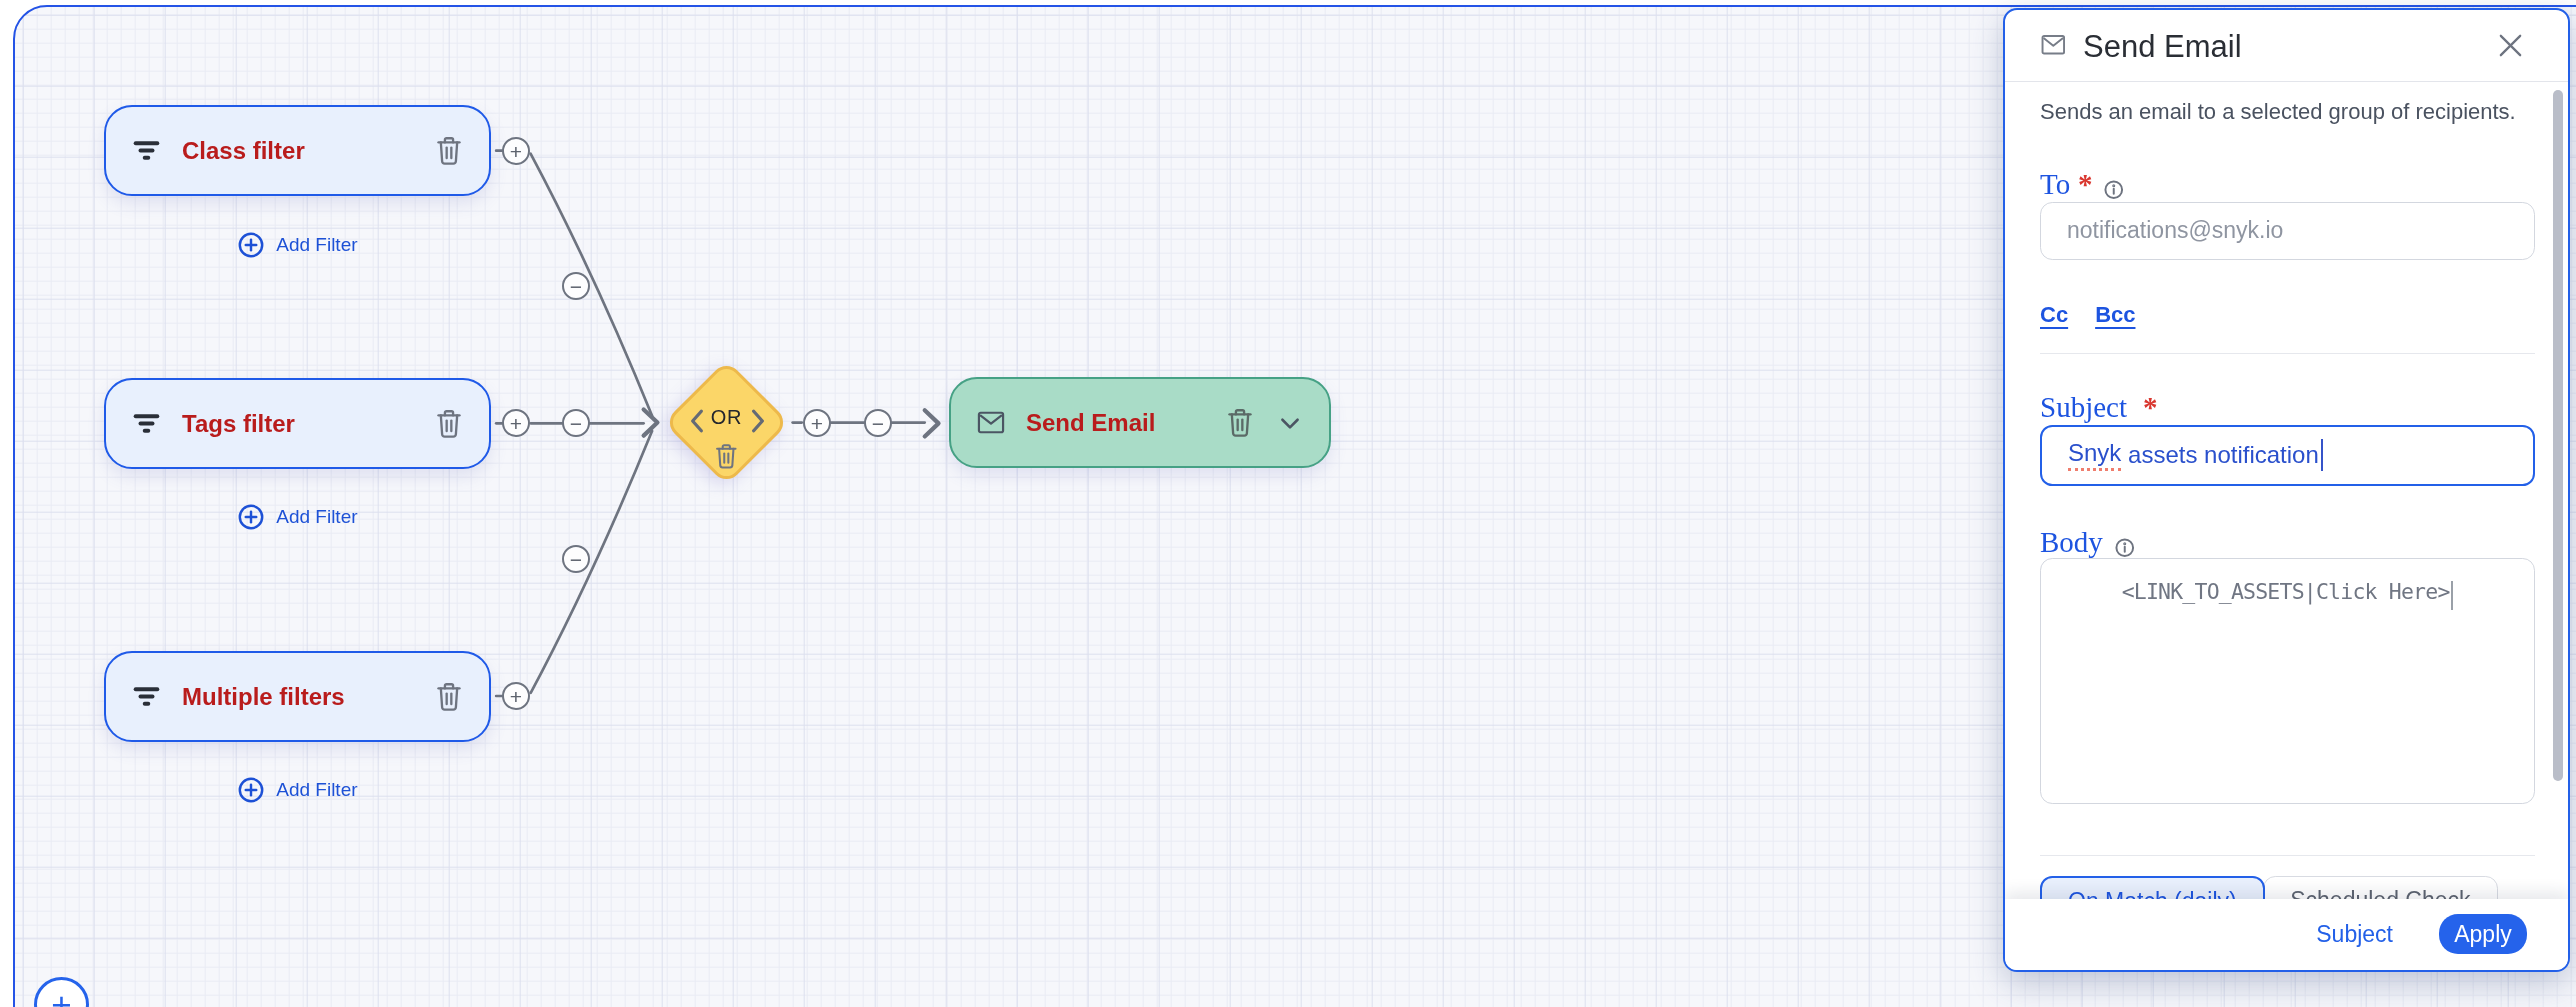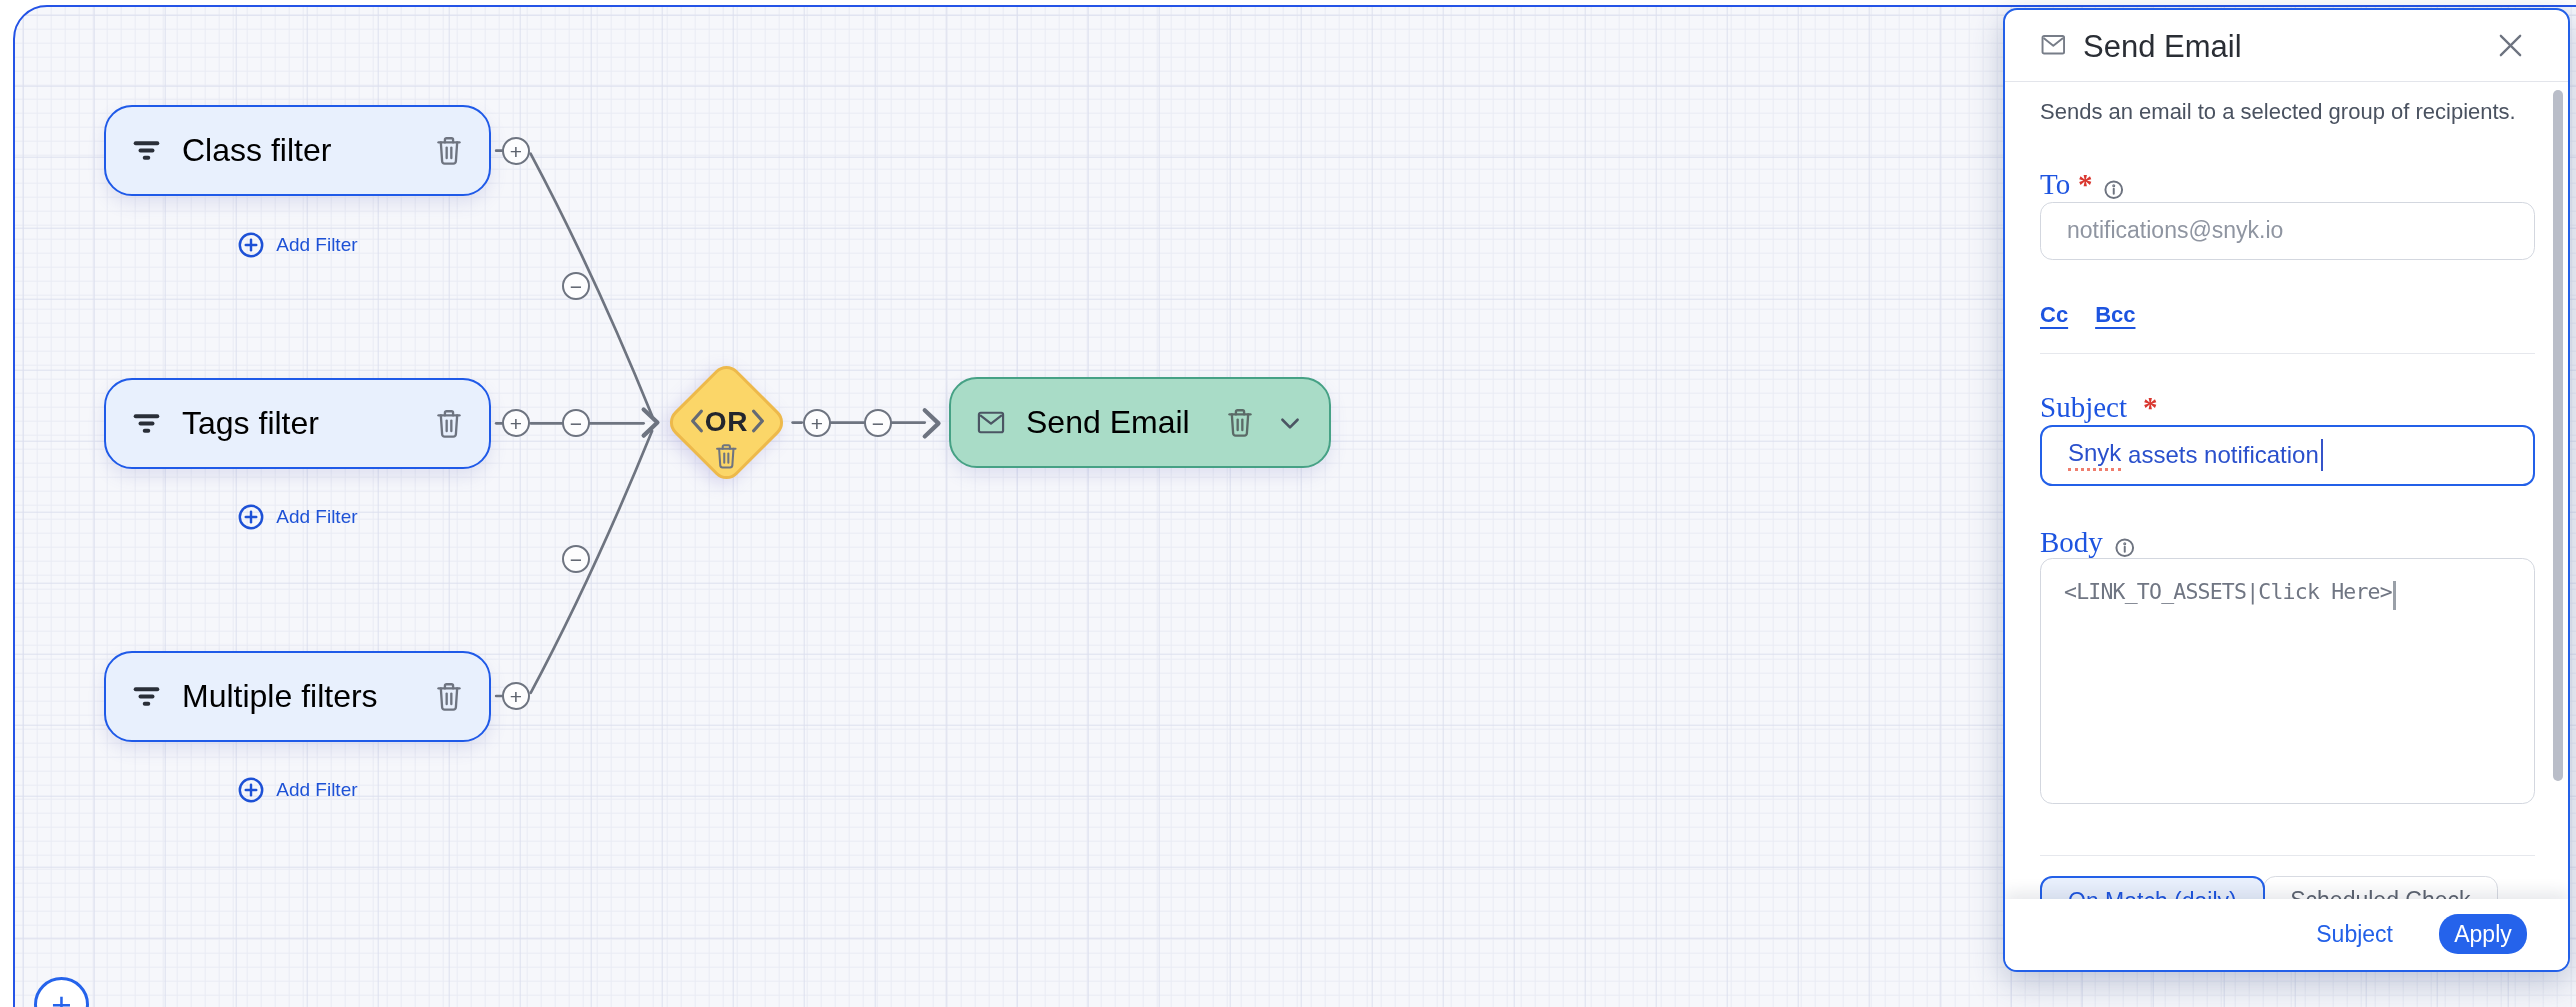--- a/index.html
+++ b/index.html
@@ -24,21 +24,21 @@
     z-index:1; pointer-events:none; }
 
   
   .node {
     position:absolute; height:91px; display:flex; align-items:center;
     border-radius:28px; padding:0 26px; z-index:2;
     box-shadow:0 7.7px 17px rgba(85,90,180,0.14);
   }
   .node-filter { left:104px; width:387px; background:#e8f0fd; border:2.3px solid #1f5ae8; }
   .node-action { left:949px; top:377px; width:382px; background:#a9dcc7; border:2.3px solid #46a185; }
-  .node-label { font-size:32px; font-weight:400; color:#000000; margin-left:21px; flex:1; }
+  .node-label { font-size:24px; font-weight:700; color:#b91c1c; margin-left:21px; flex:1; }
   .node .icon-left  { width:29px; height:29px; color:#2a2f38; }
   .node .icon-trash { width:28px; height:31px; color:#6e7480; cursor:pointer; }
   .node .icon-chev  { width:26px; height:26px; color:#4b5563; margin-left:23px; cursor:pointer; }
 
   .add-filter {
     position:absolute; left:104px; width:387px; height:37px; z-index:2;
     display:flex; align-items:center; justify-content:center; gap:10.8px;
     color:#1d51d6; font-size:19px; font-weight:500; cursor:pointer;
   }
   .add-filter svg { width:28px; height:28px; }
@@ -53,21 +53,21 @@
 
   
   .diamond {
     position:absolute; left:682px; top:378px; width:89px; height:89px;
     background:#fbd668; border:3.1px solid #edb94b; border-radius:15.4px;
     transform:rotate(45deg); z-index:2; box-shadow:0 6.1px 17px rgba(120,110,200,0.25);
   }
   .diamond-content { position:absolute; left:664px; top:359px; width:126px; height:126px;
     z-index:3; }
   .or-text { position:absolute; left:32px; top:47px; width:61px; text-align:center;
-    font-size:28px; font-weight:700; color:#23262d; letter-spacing:0.8px; }
+    font-size:20px; font-weight:400; color:#23262d; letter-spacing:0.8px; }
   .gate-chevron { position:absolute; width:20px; height:26px; color:#646a75; top:49px; cursor:pointer; }
   .gate-trash { position:absolute; left:50px; top:83px; width:24.6px; height:28px; color:#6e7480; cursor:pointer; }
 
   
   .canvas-add {
     position:absolute; left:34px; top:977px; width:55px; height:55px; z-index:2;
     border:3.1px solid #2563eb; border-radius:50%; background:#ffffff;
     display:flex; align-items:center; justify-content:center;
     color:#2563eb; font-size:35px; font-weight:400; cursor:pointer;
   }
@@ -103,21 +103,21 @@
   .divider { position:absolute; left:35px; width:495px; height:1.5px; background:#e6e8ed; }
 
   .subject-input { position:absolute; left:35px; top:415px; width:495px; height:61px;
     border:2.3px solid #2360e8; border-radius:12.3px; background:#fff;
     display:flex; align-items:center; padding-left:26px;
     font-size:24px; color:#2a50cc; }
   .spell { border-bottom:3.1px dotted #ef7d6d; padding-bottom:1.5px; }
   .caret-blue { display:inline-block; width:2.3px; height:32px; background:#3553c9; margin-left:2.3px; vertical-align:middle; }
 
   .body-box { position:absolute; left:35px; top:548px; width:495px; height:246px;
-    border:1.5px solid #d3d7df; border-radius:12.3px; background:#fff; padding:20px 23px; }
+    border:1.5px solid #d3d7df; border-radius:12.3px; background:#fff; padding:20px 23px;text-align:center; }
   .body-text { font-family:"DejaVu Sans Mono", monospace; font-size:21.5px; color:#707683; letter-spacing:-0.8px; }
   .caret-gray { display:inline-block; width:2.3px; height:29px; background:#9aa0a8; margin-left:1.5px; vertical-align:middle; }
 
   .tabs { position:absolute; left:35px; top:866px; display:flex; }
   .tab { height:69px; padding:10.8px 26px 0 26px; font-size:23px; font-weight:500;
     border-radius:12.3px 12.3px 0 0; cursor:pointer; white-space:nowrap; }
   .tab-active { background:#e9f0fd; border:2.3px solid #2360e8; color:#1d54e0; z-index:2; }
   .tab-idle { background:#ffffff; border:1.5px solid #d8dbe2; color:#5d6470; margin-left:-1.5px; z-index:1; }
 
   .panel-footer { position:absolute; left:0; bottom:0; width:100%; height:71px;

